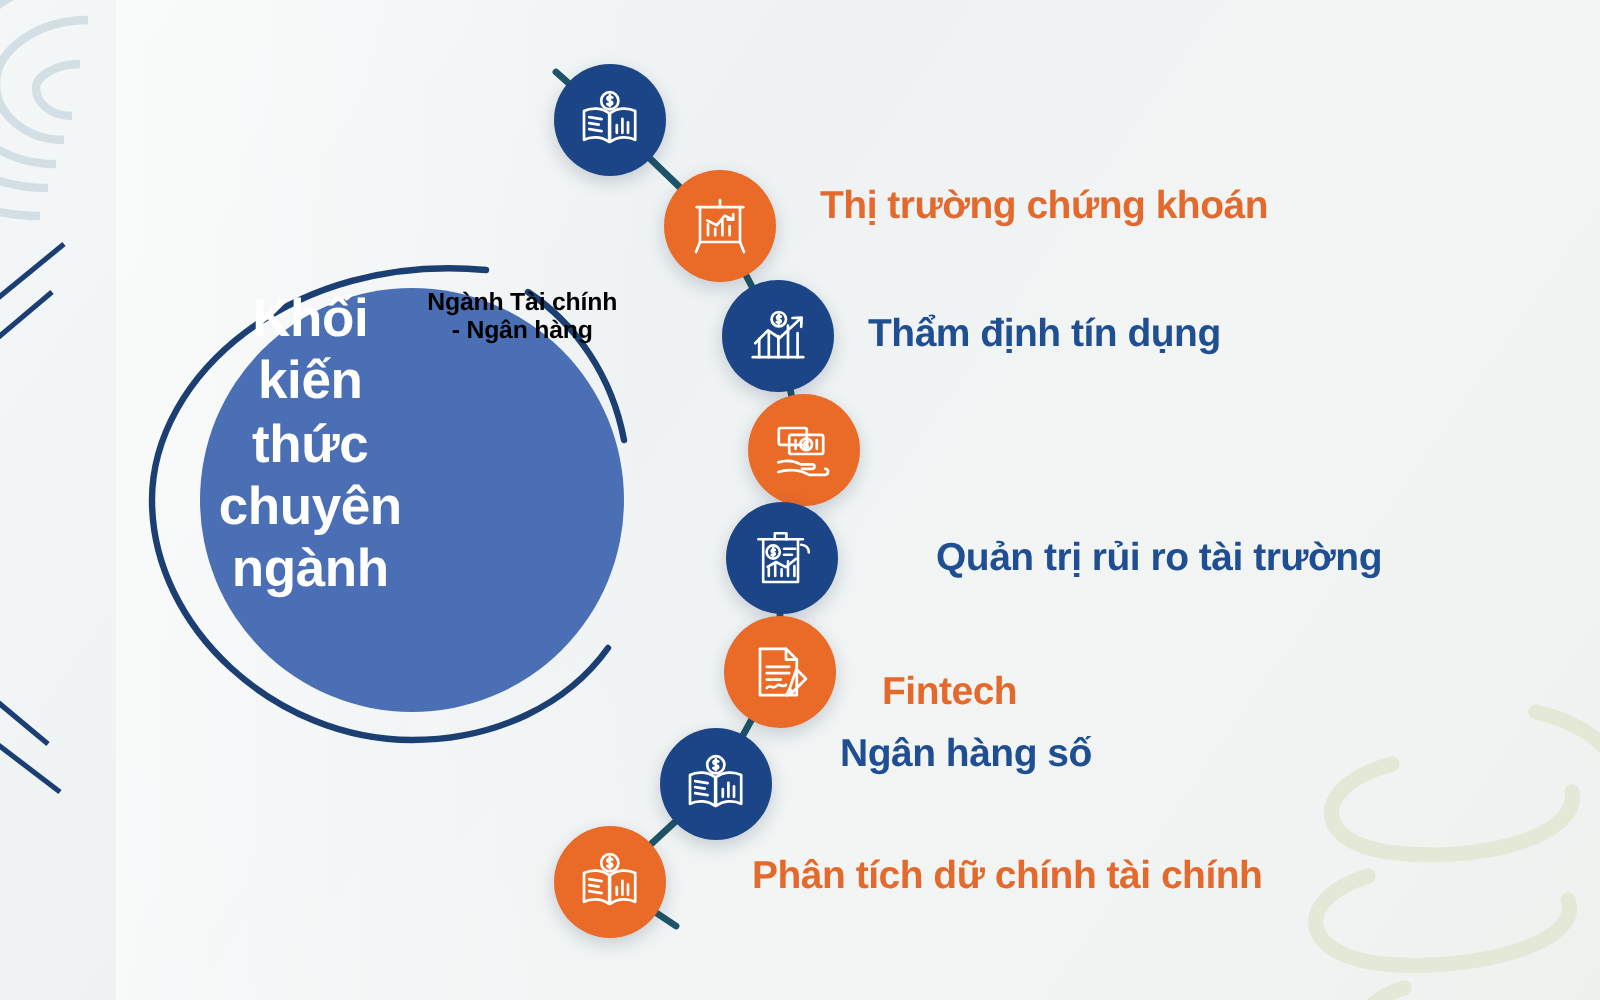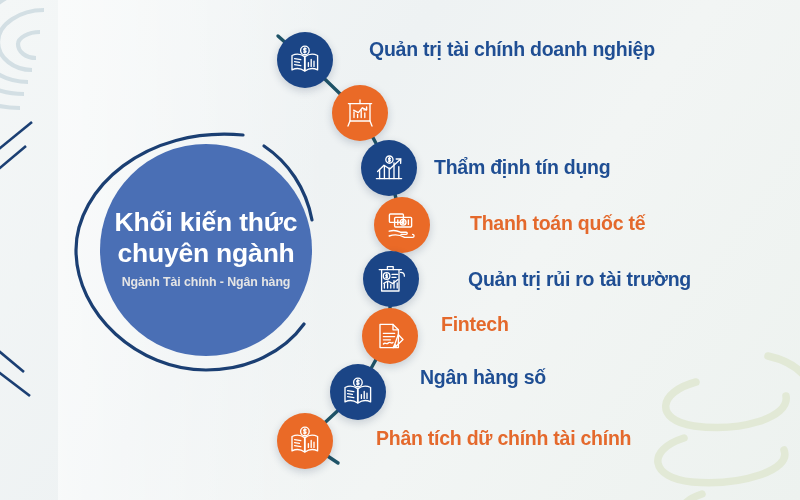--- a/index.html
+++ b/index.html
@@ -66,38 +66,37 @@
   }
   #central-circle {
     position: absolute;
     left: 28px;
     top: 20px;
     width: 212px;
     height: 212px;
     border-radius: 50%;
     background: #4a6fb5;
     display: flex;
-    flex-direction: column;
-    align-items: center;
+    align-items: flex-start;
     justify-content: center;
     box-sizing: border-box;
     padding-bottom: 4px;
   }
   #central-title {
     color: #ffffff;
     font-size: 26.5px;
     font-weight: bold;
     line-height: 1.18;
     text-align: center;
     letter-spacing: -0.2px;
     white-space: pre-line;
     margin: 0 0 6px 0;
   }
   #central-subtitle {
-    color: #e5e5e5;
+    color: #000000;
     font-size: 12.4px;
     font-weight: bold;
     text-align: center;
     letter-spacing: -0.1px;
     margin: 0;
   }
 
   
   #chain-path {
     position: absolute;
@@ -298,21 +297,20 @@
         <path d="M3 11.5 C 7 9.5, 12 10, 15.6 12.6 L 15.6 27 C 12 24.4, 7 23.9, 3 25.9 Z"></path>
         <path d="M28.6 11.5 C 24.6 9.5, 19.6 10, 16 12.6 L 16 27 C 19.6 24.4, 24.6 23.9, 28.6 25.9 Z"></path>
         <path d="M5.6 14.6 L 11.8 15.6 M5.6 17.6 L 10.4 18.3 M5.6 20.6 L 11.8 21.6"></path>
         <path d="M19.4 22.4 L 19.4 18.6 M22.2 22.4 L 22.2 15.4 M25 22.4 L 25 17.2"></path>
         <circle cx="15.9" cy="6.4" r="4.3"></circle>
         <path d="M17.1 4.8 C 16.3 4.1, 14.7 4.3, 14.7 5.4 C 14.7 6.5, 17.1 6.3, 17.1 7.4 C 17.1 8.5, 15.4 8.7, 14.7 8 M15.9 3.6 L 15.9 9.1"></path>
       </g>
     </svg>
   </div>
 
-  <div class="item-label navy" style="left:369px; top:40px;">Quản trị tài chính doanh nghiệp</div>
+  <div class="item-label orange" style="left:410px; top:94px;">Thị trường chứng khoán</div>
   <div class="item-label navy" style="left:434px; top:158px;">Thẩm định tín dụng</div>
-  <div class="item-label orange" style="left:470px; top:214px;">Thanh toán quốc tế</div>
   <div class="item-label navy" style="left:468px; top:270px;">Quản trị rủi ro tài trường</div>
-  <div class="item-label orange" style="left:441px; top:315px;">Fintech</div>
+  <div class="item-label orange" style="left:441px; top:337px;">Fintech</div>
   <div class="item-label navy" style="left:420px; top:368px;">Ngân hàng số</div>
   <div class="item-label orange" style="left:376px; top:429px;">Phân tích dữ chính tài chính</div>
 
 </div>
 
 </body></html>

